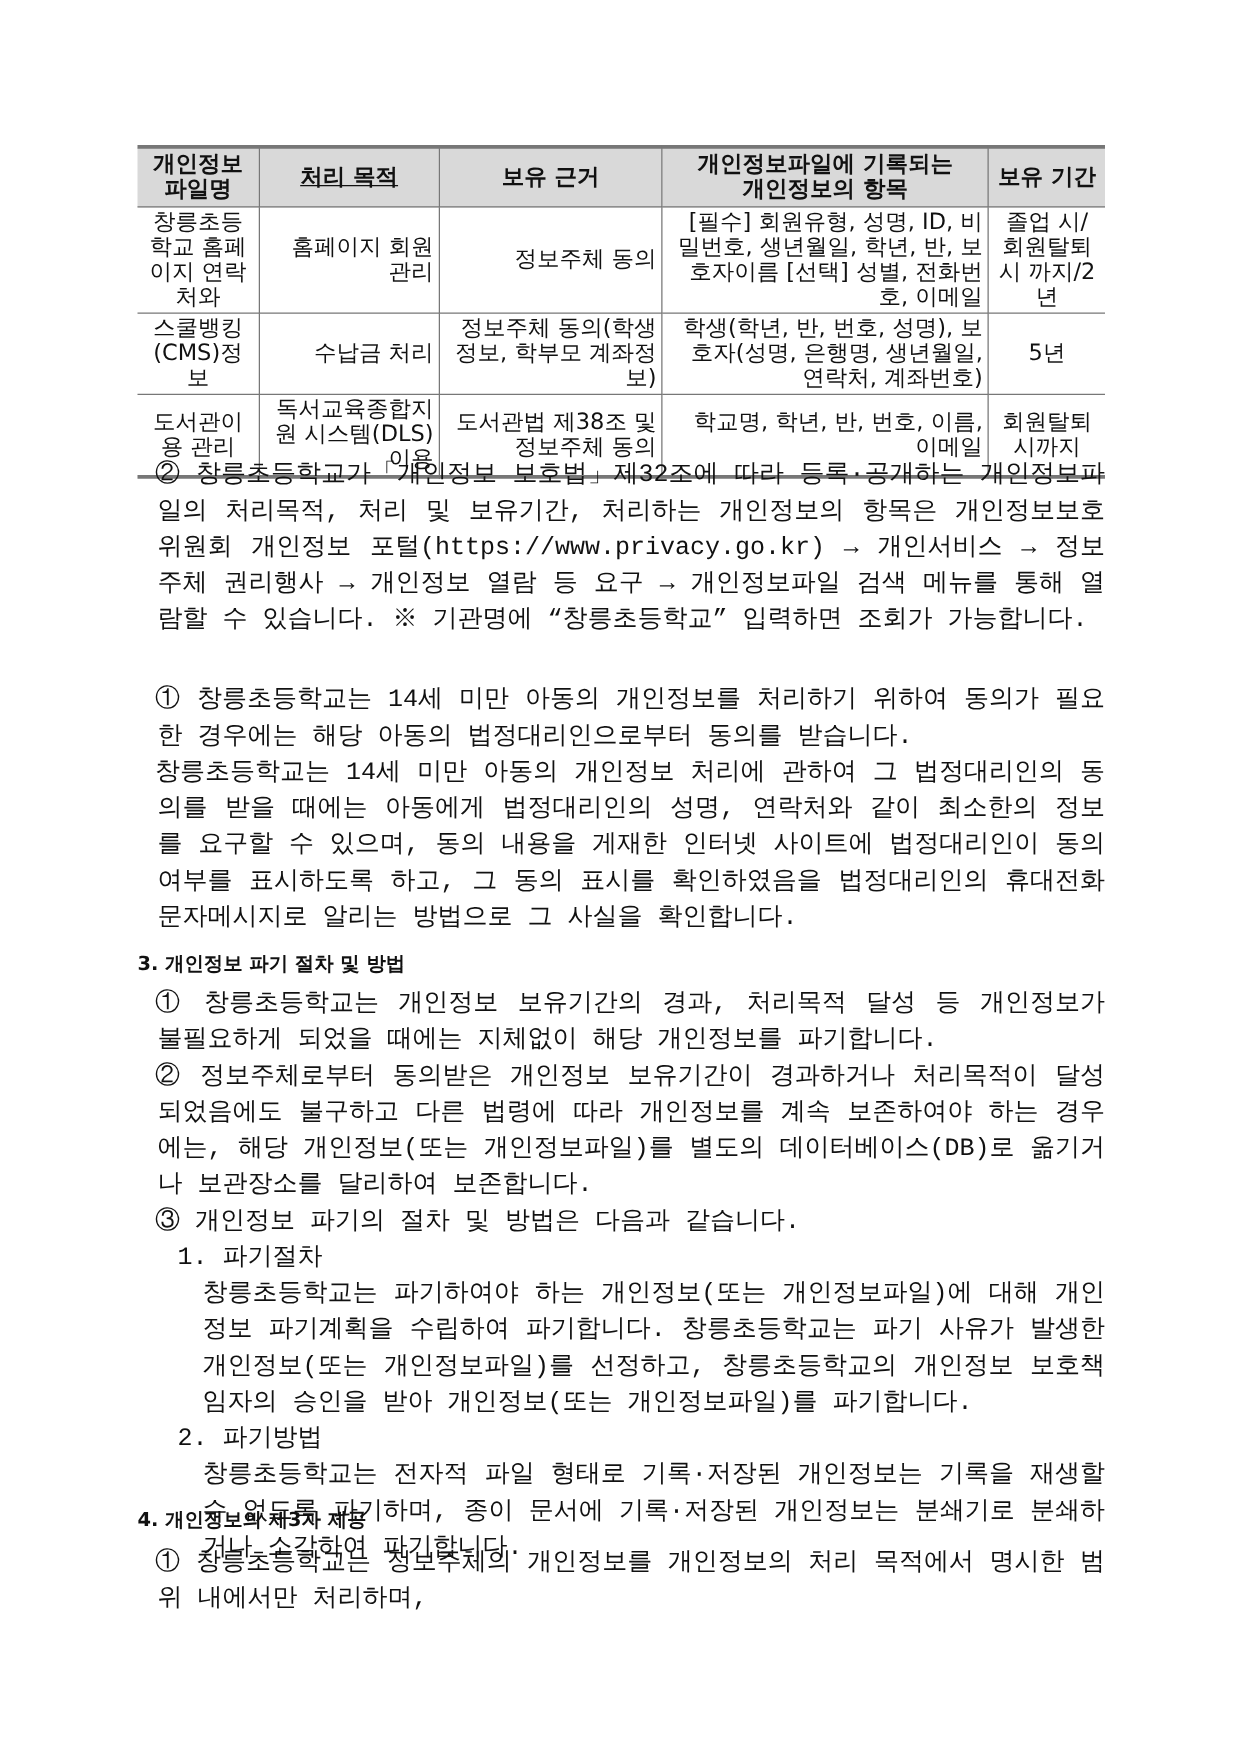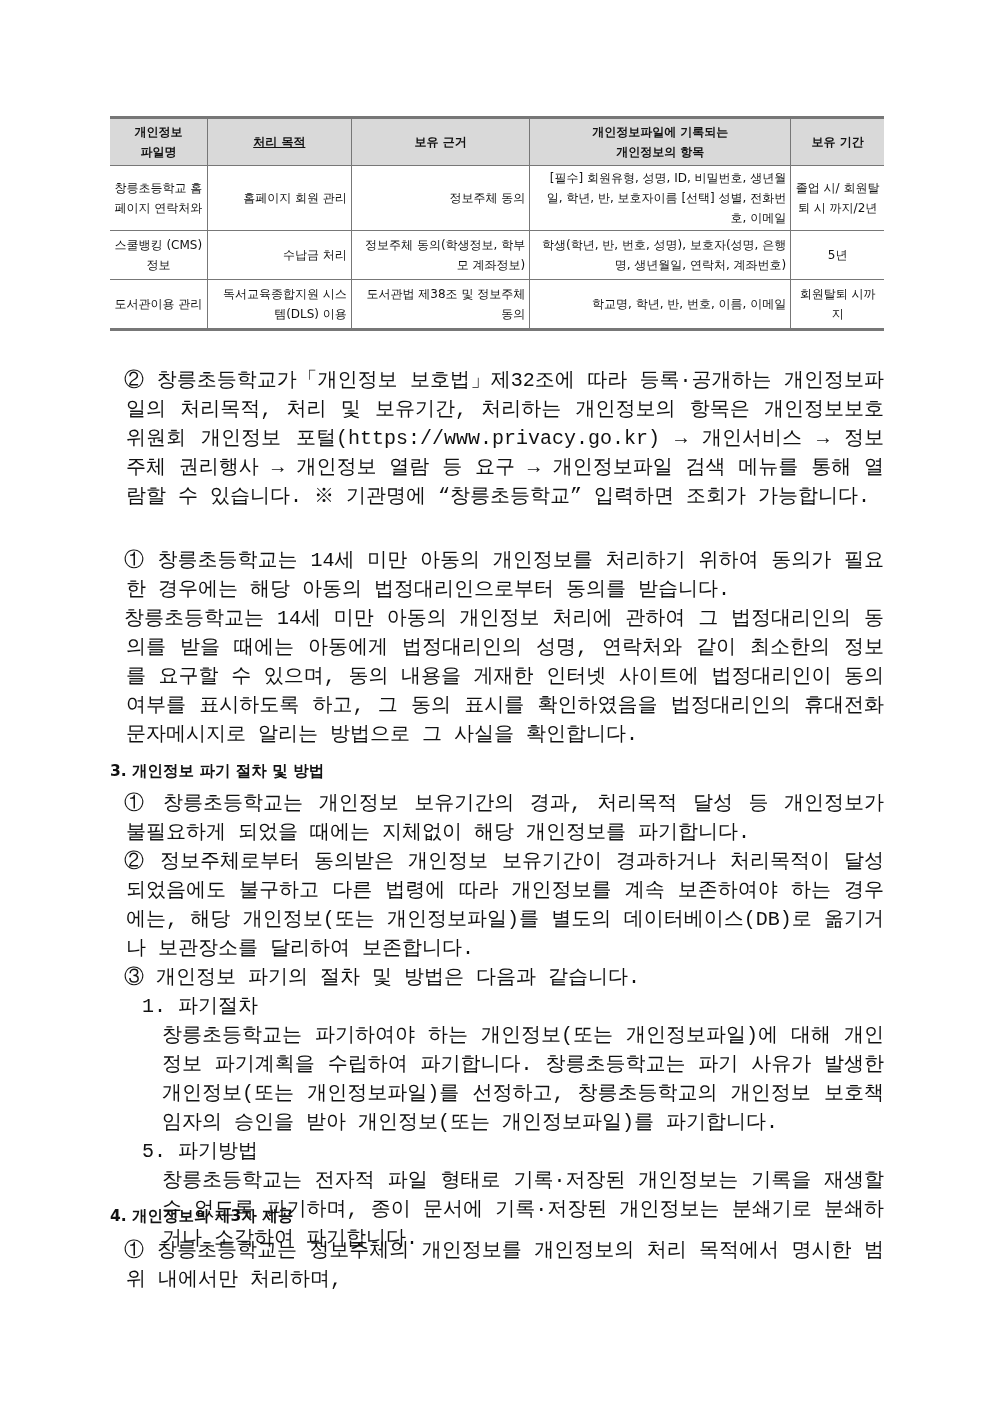--- a/index.html
+++ b/index.html
@@ -2,21 +2,21 @@
 <html><head>
 <meta charset="utf-8">
 <style>
   html, body { margin: 0; padding: 0; background: #ffffff; }
   body { width: 992px; height: 1403px; position: relative; overflow: hidden; color: #111; }
   .page { position: absolute; left: 0; top: 0; width: 992px; height: 1403px; }
 
   table.info {
     position: absolute; left: 110px; top: 116px; width: 774px;
     border-collapse: collapse;
-    font-family: "DejaVu Sans", sans-serif; font-size: 12px; line-height: 20px;
+    font-family: "DejaVu Sans", sans-serif; font-size: 18px; line-height: 20px;
     border-top: 3px solid #777; border-bottom: 3px solid #777;
   }
   table.info th, table.info td {
     border: 1px solid #777; padding: 2px 4px; vertical-align: middle;
   }
   table.info tr > *:first-child { border-left: none; }
   table.info tr > *:last-child { border-right: none; }
   table.info th { background: #d9d9d9; font-weight: bold; text-align: center; height: 42px; }
   table.info td.c { text-align: center; }
   table.info td.l { text-align: right; }
@@ -87,21 +87,21 @@
     <p class="para indent1">창릉초등학교는 14세 미만 아동의 개인정보 처리에 관하여 그 법정대리인의 동의를 받을 때에는 아동에게 법정대리인의 성명, 연락처와 같이 최소한의 정보를 요구할 수 있으며, 동의 내용을 게재한 인터넷 사이트에 법정대리인이 동의 여부를 표시하도록 하고, 그 동의 표시를 확인하였음을 법정대리인의 휴대전화 문자메시지로 알리는 방법으로 그 사실을 확인합니다.</p>
   </div>
 
   <div class="heading" style="top:761px">3. 개인정보 파기 절차 및 방법</div>
   <div class="body-text" style="top:789px">
     <p class="para indent1">① 창릉초등학교는 개인정보 보유기간의 경과, 처리목적 달성 등 개인정보가 불필요하게 되었을 때에는 지체없이 해당 개인정보를 파기합니다.</p>
     <p class="para indent1">② 정보주체로부터 동의받은 개인정보 보유기간이 경과하거나 처리목적이 달성되었음에도 불구하고 다른 법령에 따라 개인정보를 계속 보존하여야 하는 경우에는, 해당 개인정보(또는 개인정보파일)를 별도의 데이터베이스(DB)로 옮기거나 보관장소를 달리하여 보존합니다.</p>
     <p class="para indent1">③ 개인정보 파기의 절차 및 방법은 다음과 같습니다.</p>
     <p class="para sub-num">1. 파기절차</p>
     <p class="para sub-body">창릉초등학교는 파기하여야 하는 개인정보(또는 개인정보파일)에 대해 개인정보 파기계획을 수립하여 파기합니다. 창릉초등학교는 파기 사유가 발생한 개인정보(또는 개인정보파일)를 선정하고, 창릉초등학교의 개인정보 보호책임자의 승인을 받아 개인정보(또는 개인정보파일)를 파기합니다.</p>
-    <p class="para sub-num">5. 파기방법</p>
+    <p class="para sub-num">2. 파기방법</p>
     <p class="para sub-body">창릉초등학교는 전자적 파일 형태로 기록·저장된 개인정보는 기록을 재생할 수 없도록 파기하며, 종이 문서에 기록·저장된 개인정보는 분쇄기로 분쇄하거나 소각하여 파기합니다.</p>
   </div>
 
   <div class="heading" style="top:1206px">4. 개인정보의 제3자 제공</div>
   <div class="body-text" style="top:1236px">
     <p class="para indent1">① 창릉초등학교는 정보주체의 개인정보를 개인정보의 처리 목적에서 명시한 범위 내에서만 처리하며,</p>
   </div>
 
 </div>
 

